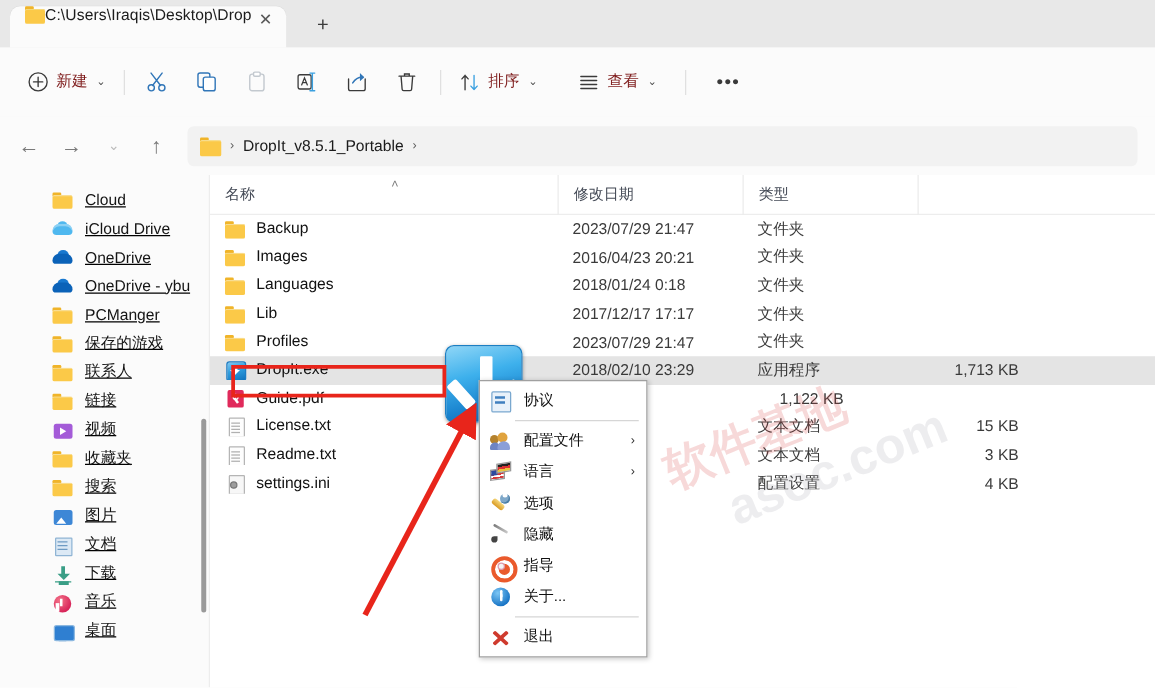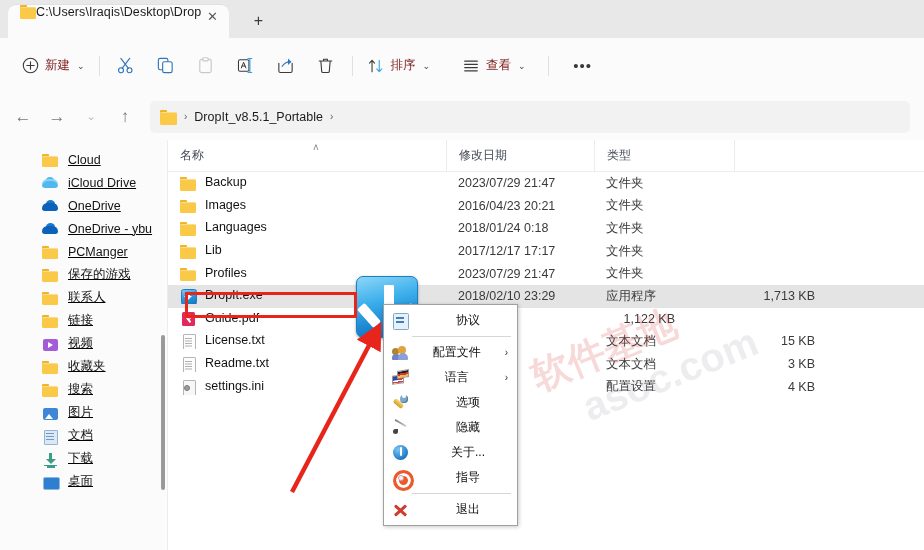--- a/index.html
+++ b/index.html
@@ -379,21 +379,21 @@
     padding: 3px 0;
     z-index: 40;
   }
   .mi {
     height: 25px; display: flex; align-items: center;
     padding-left: 8px; gap: 10px;
     font-size: 12px; color: #101010;
     position: relative;
   }
   .mi-ico { width: 17px; height: 17px; position: relative; flex: 0 0 auto; }
-  .mi-lbl { flex: 1 1 auto; text-align: center; }
+  .mi-lbl { flex: 1 1 auto; }
   .mi-arrow { font-size: 10px; color: #333; margin-right: 9px; }
   .mi-sep { height: 1px; background: #d6d6d6; margin: 3px 6px 3px 28px; }
 
   .mico-proto::after {
     content: ""; position: absolute; left: 1px; top: 1px;
     width: 14px; height: 15px; background: #e8f1fa;
     border: 1px solid #7aa8cf; border-radius: 1.5px;
   }
   .mico-proto .b {
     position: absolute; z-index: 2; left: 4px; top: 5px;
@@ -657,20 +657,24 @@
           </div>
           <div class="sb-item">
             <span class="sb-ico ic-doc"></span>
             <span>文档</span>
           </div>
           <div class="sb-item">
             <span class="sb-ico ic-download">
               <span class="bar"></span>
             </span>
             <span>下载</span>
+          </div>
+          <div class="sb-item">
+            <span class="sb-ico ic-music"></span>
+            <span>音乐</span>
           </div>
           <div class="sb-item">
             <span class="sb-ico ic-desktop"></span>
             <span>桌面</span>
           </div>
         </div>
       <div class="sb-scroll"></div>
       <div class="sb-divider"></div>
     </div>
 
@@ -838,30 +842,30 @@
         <span class="mi-lbl">选项</span>
       </div>
       <div class="mi">
         <span class="mi-ico mico-pin">
           <span class="nd"></span>
           <span class="tip"></span>
         </span>
         <span class="mi-lbl">隐藏</span>
       </div>
       <div class="mi">
+        <span class="mi-ico mico-life">
+          <span class="c"></span>
+        </span>
+        <span class="mi-lbl">指导</span>
+      </div>
+      <div class="mi">
         <span class="mi-ico mico-info">
           <span class="i"></span>
         </span>
         <span class="mi-lbl">关于...</span>
-      </div>
-      <div class="mi">
-        <span class="mi-ico mico-life">
-          <span class="c"></span>
-        </span>
-        <span class="mi-lbl">指导</span>
       </div>
       <div class="mi-sep"></div>
       <div class="mi">
         <span class="mi-ico mico-exit">
           <span class="x1"></span>
           <span class="x2"></span>
         </span>
         <span class="mi-lbl">退出</span>
       </div>
     </div>

